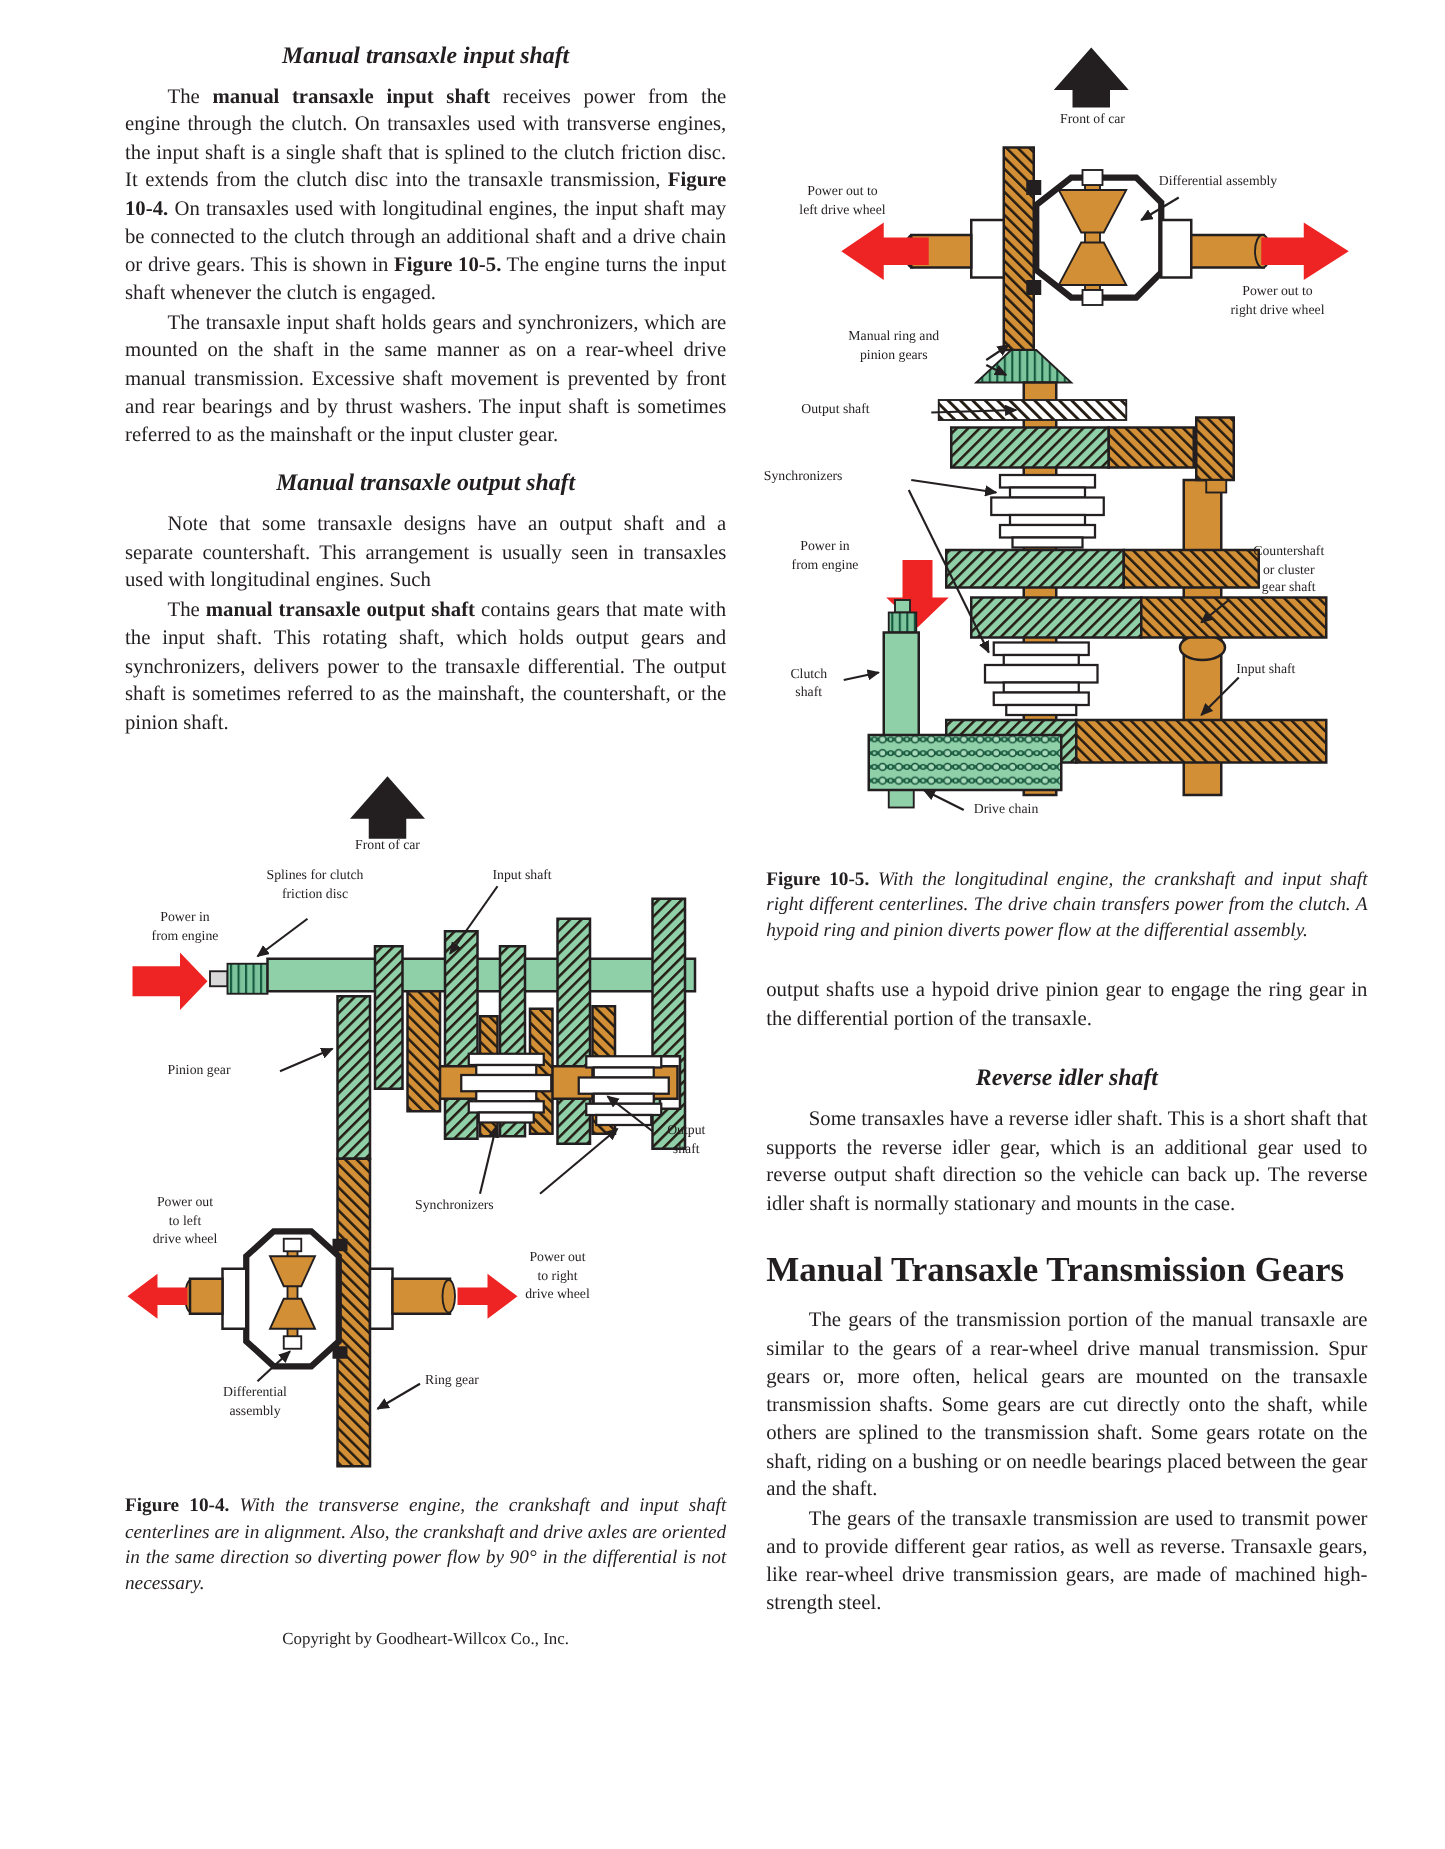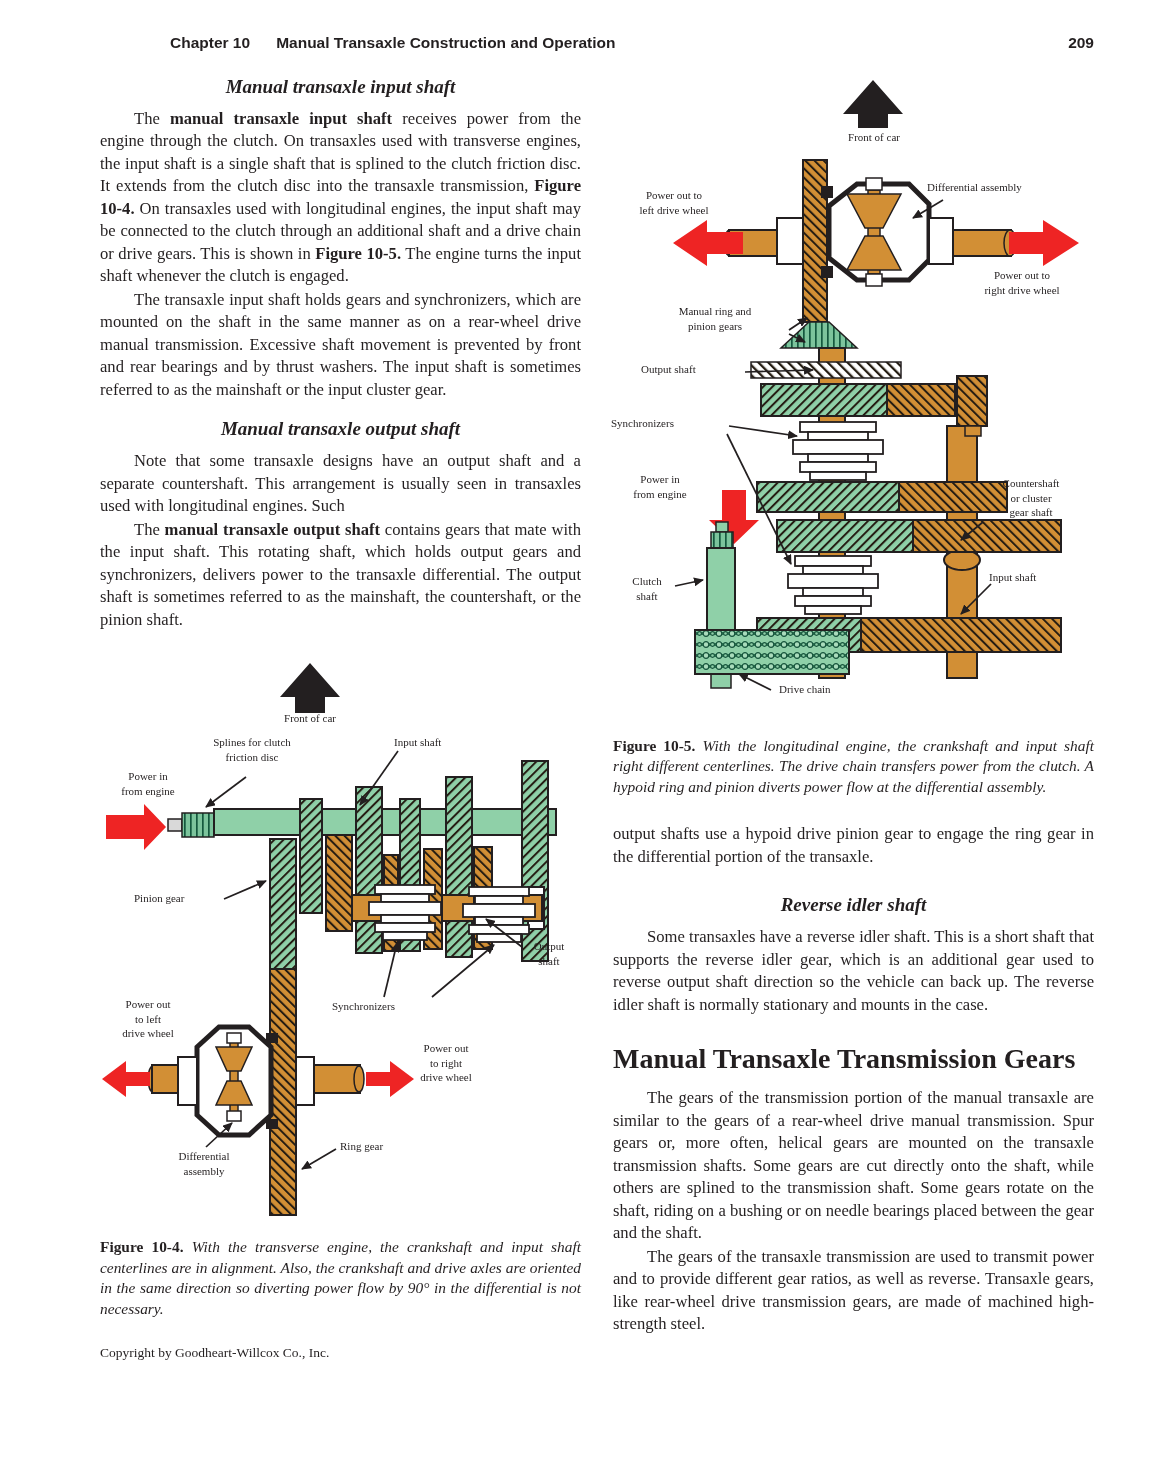--- a/index.html
+++ b/index.html
@@ -18,21 +18,21 @@
   .body-p.noindent{text-indent:0;}
   h3.sub{font-size:19px;font-style:italic;font-weight:bold;text-align:center;margin:17px 0 10px 0;}
   h2.big{font-size:28px;font-weight:bold;margin:27px 0 12px 0;}
   .figure{position:relative;}
   .figure svg{position:absolute;left:0;top:0;}
   #fig104{width:492px;height:576px;margin:20px 0 0 -6px;}
   #fig105{width:488px;height:648px;margin:2px 0 0 -2px;}
   .fig-label{position:absolute;font-size:11px;line-height:1.33;white-space:pre-line;color:#231f20;}
   .caption{font-size:15.4px;line-height:1.33;font-style:italic;text-align:justify;margin:10px 0 0 0;}
   .caption b{font-style:normal;}
-  .copyright{font-size:13.5px;margin-top:26px;}
+  .copyright{font-size:13.5px;margin-top:26px;text-align:center;}
   .tc{text-align:center;} .tl{text-align:left;}
 </style>
 </head>
 <body>
 
 <svg width="0" height="0" style="position:absolute" aria-hidden="true">
   <defs>
     <pattern id="gh" width="6.5" height="6.5" patternUnits="userSpaceOnUse" patternTransform="rotate(45)">
       <rect width="6.5" height="6.5" fill="#8fd0a8"></rect>
         <rect width="2" height="6.5" fill="#241c12"></rect>
@@ -56,26 +56,20 @@
       <circle cx="10.5" cy="5.5" r="1.9" fill="#8fd0a8" stroke="#14523a" stroke-width="1.1"></circle>
     </pattern>
     <marker id="ah" markerWidth="10" markerHeight="9" refX="9" refY="4.5" orient="auto" markerUnits="userSpaceOnUse">
       <polygon points="0,0 10,4.5 0,9" fill="#231f20"></polygon>
     </marker>
   </defs>
 </svg>
 
 <div class="page">
 
-  <div class="hdr">
-    <div class="left">
-      <span class="chap">Chapter 10</span><span>Manual Transaxle Construction and Operation</span>
-    </div>
-    <div>209</div>
-  </div>
 
   <div class="cols">
 
     <div class="col">
       <h3 class="sub" style="margin-top:0">Manual transaxle input shaft</h3>
 
       <p class="body-p"><span>The </span><b>manual transaxle input shaft</b><span> receives power from the engine through the clutch. On transaxles used with transverse engines, the input shaft is a single shaft that is splined to the clutch friction disc. It extends from the clutch disc into the transaxle transmission, </span><b>Figure 10-4.</b><span> On transaxles used with longitudinal engines, the input shaft may be connected to the clutch through an additional shaft and a drive chain or drive gears. This is shown in </span><b>Figure 10-5.</b><span> The engine turns the input shaft whenever the clutch is engaged.</span></p>
 
       <p class="body-p">The transaxle input shaft holds gears and synchronizers, which are mounted on the shaft in the same manner as on a rear-wheel drive manual transmission. Excessive shaft movement is prevented by front and rear bearings and by thrust washers. The input shaft is sometimes referred to as the mainshaft or the input cluster gear.</p>
 

